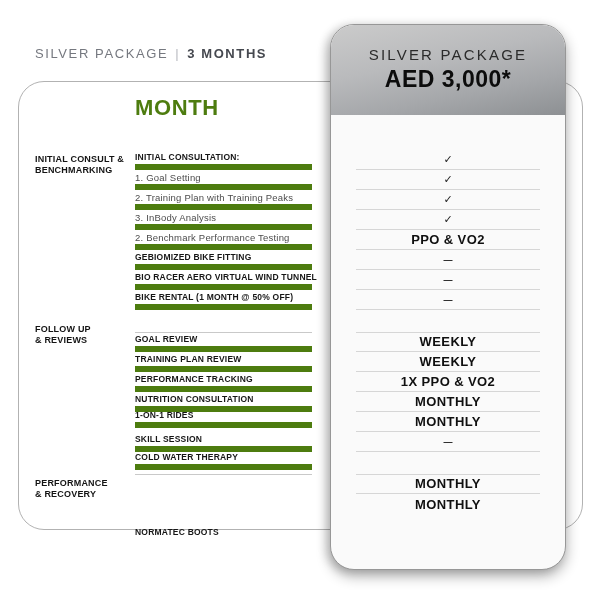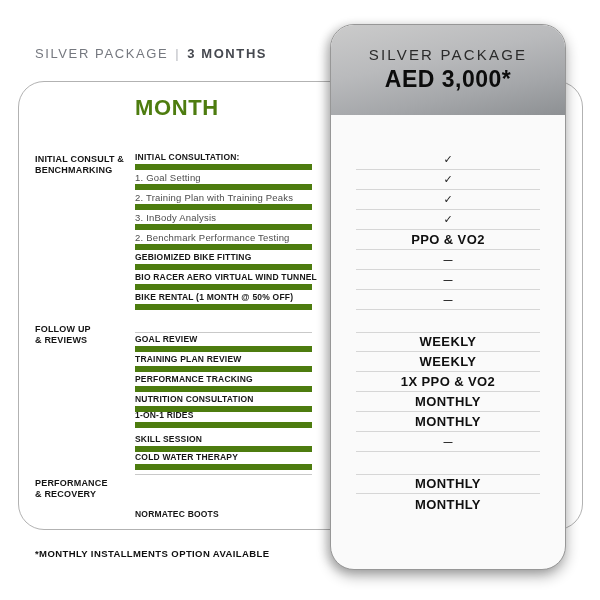--- a/index.html
+++ b/index.html
@@ -180,23 +180,22 @@
       <div class="section-label" style="top: 478px;">
         <div>PERFORMANCE</div>
         <div>&amp; RECOVERY</div>
       </div>
       <div class="mid-cell" style="top: 450px;">
         <span class="feat-bold">COLD WATER THERAPY</span>
       </div>
       <div class="val-cell" style="top: 474px;">
         <span class="val-text">MONTHLY</span>
       </div>
-      <div class="mid-cell no-line" style="top: 504px;">
+      <div class="mid-cell no-line" style="top: 522px;">
         <span class="feat-bold">NORMATEC BOOTS</span>
       </div>
       <div class="val-cell no-line" style="top: 494px;">
         <span class="val-text">MONTHLY</span>
       </div>
     </div>
 
-  <div class="footnote">*MONTHLY INSTALLMENTS OPTION AVAILABLE</div>
 
 </div>
 
 </body></html>

